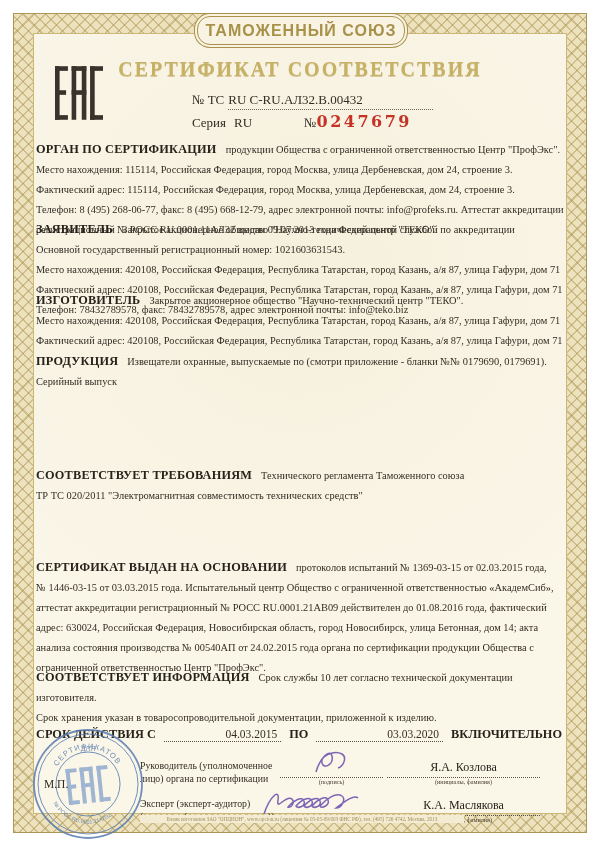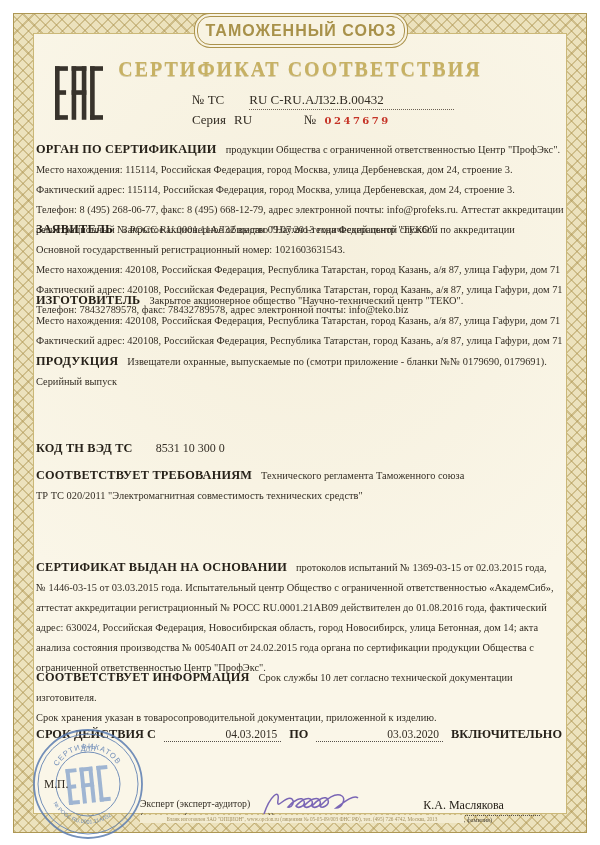--- a/index.html
+++ b/index.html
@@ -20,26 +20,26 @@
           background:#f8f3e2;border:1px solid #ab924b;border-radius:13px;
           box-shadow:0 0 0 2px #f8f3e2,0 0 0 3px #ab924b;
           display:flex;align-items:center;justify-content:center;z-index:4;}
   .banner span{font-family:"Liberation Sans",sans-serif;font-weight:bold;font-size:16px;
                letter-spacing:1px;color:#a8914a;}
   .cert-title{position:absolute;left:0;right:0;top:58px;text-align:center;z-index:2;
               font-weight:bold;font-size:20px;letter-spacing:2px;color:#c7b163;
               text-shadow:0 1px 0 rgba(150,125,60,.35);}
   .eac-top{position:absolute;left:55px;top:63px;z-index:2;}
   .numline{position:absolute;left:192px;top:92px;font-size:13px;z-index:2;}
-  .numline .val{display:inline-block;width:205px;margin-left:25px;border-bottom:1px dotted #6b6154;padding-bottom:1px;}
+  .numline .val{display:inline-block;width:205px;margin-left:4px;border-bottom:1px dotted #6b6154;padding-bottom:1px;}
   .seriesline{position:absolute;left:192px;top:112px;font-size:13px;z-index:2;}
   .seriesline .code{margin-left:8px;}
   .seriesline .nosign{margin-left:52px;}
-  .seriesline .num{margin-left:8px;font-family:"DejaVu Serif",serif;font-weight:bold;
-                   font-size:10px;letter-spacing:2.5px;color:#c53326;}
+  .seriesline .num{margin-left:0;font-family:"DejaVu Serif",serif;font-weight:bold;
+                   font-size:16px;letter-spacing:2.5px;color:#c53326;}
   
   .sec{position:absolute;left:36px;width:528px;font-size:10.4px;line-height:20px;z-index:2;}
   .sec b{font-size:12.3px;letter-spacing:.2px;margin-right:9px;color:#27221a;}
   .sec .body{white-space:pre-line;}
   .kodval{margin-left:14px;font-size:12px;}
   
   .validity{position:absolute;left:36px;right:38px;top:727px;display:flex;align-items:flex-end;z-index:2;}
   .validity b{font-size:12.3px;color:#27221a;white-space:nowrap;}
   .vline{border-bottom:1px dotted #55504a;text-align:right;font-size:11.5px;padding:0 4px 1px 4px;}
   .vline.l1{width:118px;margin:0 8px;}
@@ -108,23 +108,20 @@
   </p>
   <p class="sec" style="top:280px">
     <b>ИЗГОТОВИТЕЛЬ</b><span class="body">Закрытое акционерное общество "Научно-технический центр "ТЕКО".
 Место нахождения: 420108, Российская Федерация, Республика Татарстан, город Казань, а/я 87, улица Гафури, дом 71
 Фактический адрес: 420108, Российская Федерация, Республика Татарстан, город Казань, а/я 87, улица Гафури, дом 71</span>
   </p>
   <p class="sec" style="top:341px">
     <b>ПРОДУКЦИЯ</b><span class="body">Извещатели охранные, выпускаемые по (смотри приложение - бланки №№ 0179690, 0179691).
 Серийный выпуск</span>
   </p>
-  <p class="sec" style="top:428px">
-    <b>КОД ТН ВЭД ТС</b><span class="kodval">8531 10 300 0</span>
-  </p>
   <p class="sec" style="top:455px">
     <b>СООТВЕТСТВУЕТ ТРЕБОВАНИЯМ</b><span class="body">Технического регламента Таможенного союза
 ТР ТС 020/2011 "Электромагнитная совместимость технических средств"</span>
   </p>
   <p class="sec" style="top:547px">
     <b>СЕРТИФИКАТ ВЫДАН НА ОСНОВАНИИ</b><span class="body">протоколов испытаний № 1369-03-15 от 02.03.2015 года,
 № 1446-03-15 от 03.03.2015 года. Испытательный центр Общество с ограниченной ответственностью «АкадемСиб», аттестат аккредитации регистрационный № РОСС RU.0001.21АВ09 действителен до 01.08.2016 года, фактический адрес: 630024, Российская Федерация, Новосибирская область, город Новосибирск, улица Бетонная, дом 14; акта анализа состояния производства № 00540АП от 24.02.2015 года органа по сертификации продукции Общества с ограниченной ответственностью Центр "ПрофЭкс".</span>
   </p>
   <p class="sec" style="top:657px">
     <b>СООТВЕТСТВУЕТ ИНФОРМАЦИЯ</b><span class="body">Срок службы 10 лет согласно технической документации изготовителя.
@@ -165,20 +162,31 @@
         <rect x="23" y="0" width="4" height="36"></rect>
       <rect x="14" y="0" width="13" height="4"></rect>
         <rect x="14" y="16" width="13" height="4"></rect>
       <rect x="31" y="0" width="4" height="36"></rect>
         <rect x="31" y="0" width="11" height="4"></rect>
       <rect x="31" y="32" width="11" height="4"></rect>
     </g>
   </svg>
   <div class="mp">М.П.</div>
 
+  <div class="sig-row" style="top:760px">
+    <div class="role">Руководитель (уполномоченное
+лицо) органа по сертификации</div>
+    <div class="sigline"></div>
+    <svg class="scribble" style="left:128px;top:-14px" width="130" height="32" viewBox="0 0 130 32">
+      <path d="M48,26 C52,12 62,2 64,10 C66,18 56,24 54,17 C52,10 66,4 74,8 C79,11 76,20 70,22" stroke="#7a66b5" stroke-width="1.5" fill="none"></path>
+    </svg>
+    <div class="sigcap">(подпись)</div>
+    <div class="nameline">Я.А. Козлова</div>
+    <div class="namecap">(инициалы, фамилия)</div>
+  </div>
 
   <div class="sig-row" style="top:798px">
     <div class="role">Эксперт (эксперт-аудитор)
 (эксперты (эксперты-аудиторы))</div>
     <div class="sigline"></div>
     <svg class="scribble" style="left:118px;top:-12px" width="140" height="34" viewBox="0 0 140 34">
       <path d="M6,28 C12,10 22,2 20,14 C18,26 28,8 34,13 C37,16 34,22 30,21 C36,14 44,10 46,15 C48,20 40,23 38,20 C44,13 52,10 54,15 C56,20 48,23 46,20 C52,13 60,10 62,15 C64,20 56,23 54,20 C60,13 68,9 70,14 C72,19 64,23 62,20 C68,13 78,6 84,10 C88,13 84,22 78,22 C86,16 96,8 100,12" stroke="#7a66b5" stroke-width="1.5" fill="none"></path>
     </svg>
     <div class="sigcap">(подпись)</div>
     <div class="nameline">К.А. Маслякова</div>

